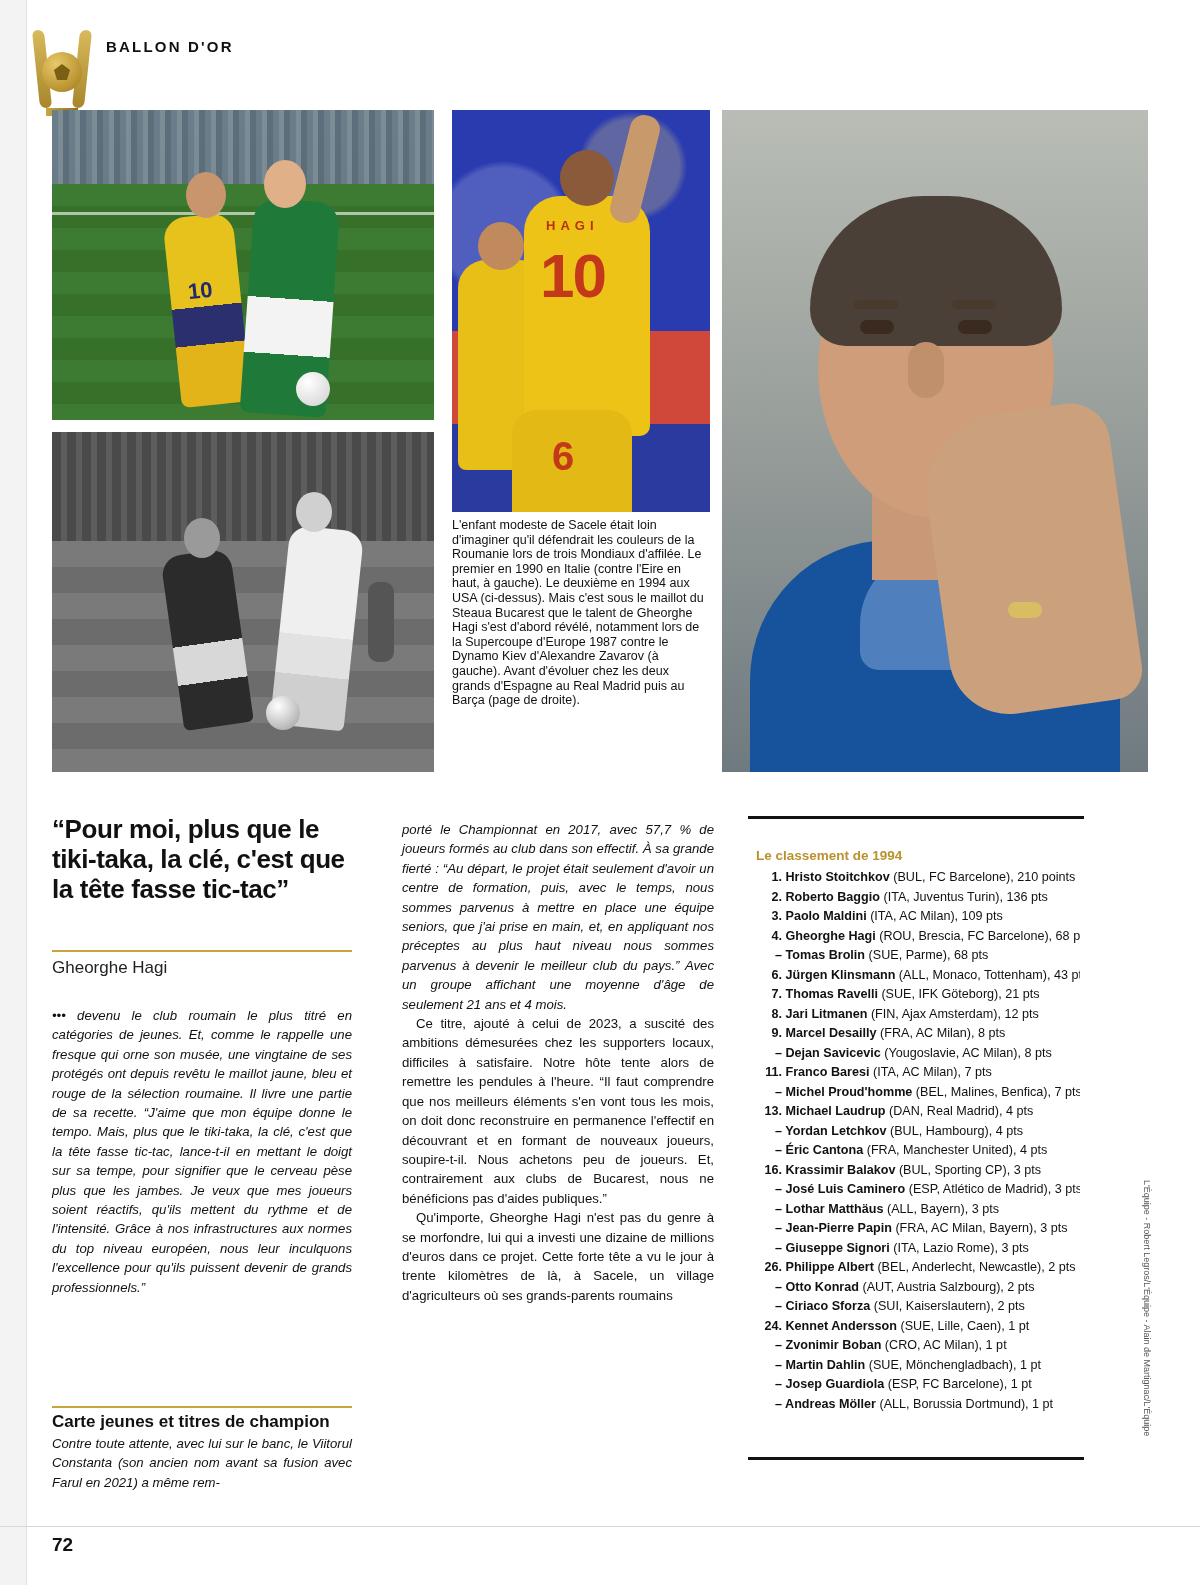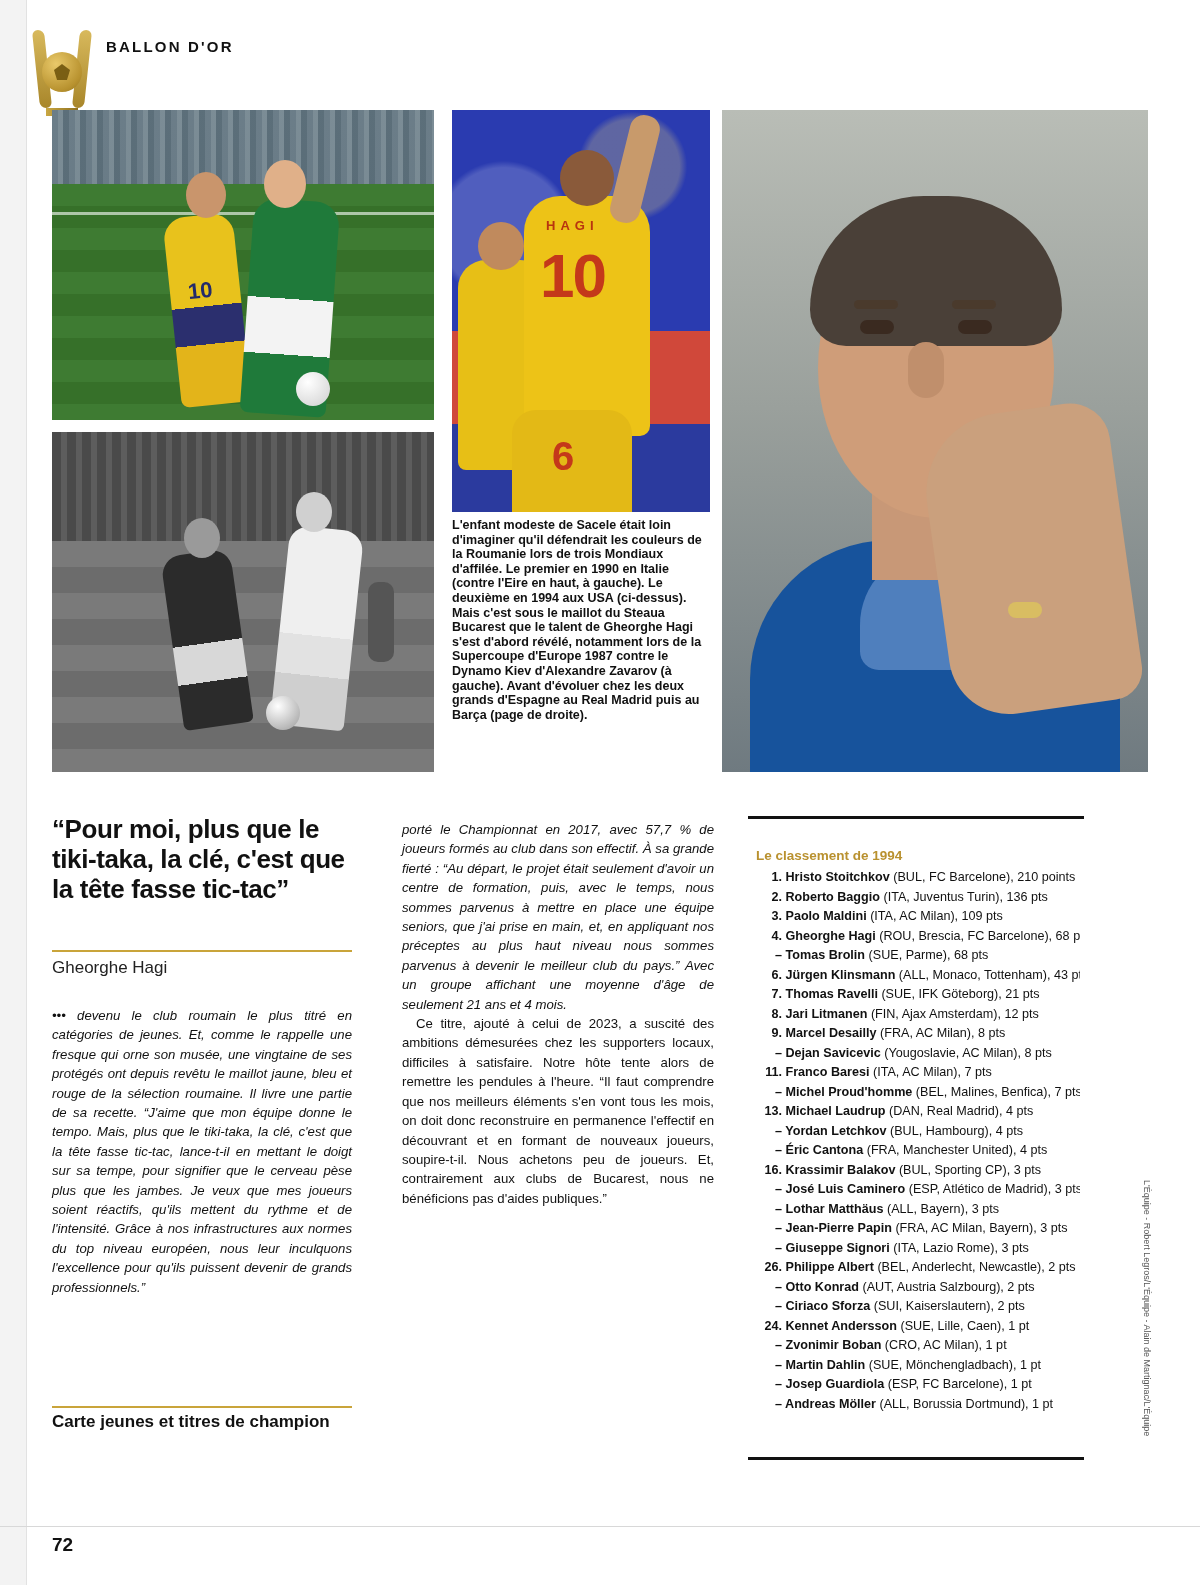--- a/index.html
+++ b/index.html
@@ -125,21 +125,21 @@
   .ph4 .eye.l{left:138px;} .ph4 .eye.r{left:236px;}
   .ph4 .brow{position:absolute;top:190px;width:44px;height:9px;border-radius:5px;background:#4a3a2c;}
   .ph4 .brow.l{left:132px;} .ph4 .brow.r{left:230px;}
   .ph4 .nose{position:absolute;left:186px;top:232px;width:36px;height:56px;border-radius:18px;background:#c08f6c;}
   .ph4 .hand{position:absolute;left:214px;top:300px;width:190px;height:300px;background:#caa07d;border-radius:80px 40px 30px 60px;transform:rotate(-8deg);}
   .ph4 .ring{position:absolute;left:286px;top:492px;width:34px;height:16px;border-radius:8px;background:#d9bd62;}
 
   
   .caption{
     position:absolute;left:452px;top:518px;width:254px;
-    font-size:12.5px;line-height:14.6px;font-weight:bold;color:#111;
+    font-size:12.5px;line-height:14.6px;font-weight:normal;color:#111;
   }
 
   
   .pullquote{
     position:absolute;left:52px;top:814px;width:300px;
     font-size:26px;line-height:30px;font-weight:bold;color:#111;letter-spacing:-0.4px;
   }
   .pull-underline{position:absolute;left:52px;top:950px;width:300px;height:2px;background:#c9a43a;}
   .byline{
     position:absolute;left:52px;top:958px;width:300px;
@@ -262,24 +262,28 @@
   <div class="pullquote">“Pour moi, plus que le tiki-taka, la clé, c'est que la tête fasse tic-tac”</div>
   <div class="pull-underline"></div>
   <div class="byline">Gheorghe Hagi</div>
 
   <div class="col col1">
     <p class="first">••• devenu le club roumain le plus titré en catégories de jeunes. Et, comme le rappelle une fresque qui orne son musée, une vingtaine de ses protégés ont depuis revêtu le maillot jaune, bleu et rouge de la sélection roumaine. Il livre une partie de sa recette. “J'aime que mon équipe donne le tempo. Mais, plus que le tiki-taka, la clé, c'est que la tête fasse tic-tac, lance-t-il en mettant le doigt sur sa tempe, pour signifier que le cerveau pèse plus que les jambes. Je veux que mes joueurs soient réactifs, qu'ils mettent du rythme et de l'intensité. Grâce à nos infrastructures aux normes du top niveau européen, nous leur inculquons l'excellence pour qu'ils puissent devenir de grands professionnels.”</p>
   </div>
 
   <div class="subhead-line"></div>
   <div class="subhead">Carte jeunes et titres de champion</div>
+  <div class="col col1b">
+    <p class="first">Contre toute attente, avec lui sur le banc, le Viitorul Constanta (son ancien nom avant sa fusion avec Farul en 2021) a même rem-</p>
+  </div>
 
   <div class="col col2">
     <p class="first">porté le Championnat en 2017, avec 57,7 % de joueurs formés au club dans son effectif. À sa grande fierté : “Au départ, le projet était seulement d'avoir un centre de formation, puis, avec le temps, nous sommes parvenus à mettre en place une équipe seniors, que j'ai prise en main, et, en appliquant nos préceptes au plus haut niveau nous sommes parvenus à devenir le meilleur club du pays.” Avec un groupe affichant une moyenne d'âge de seulement 21 ans et 4 mois.</p>
     <p>Ce titre, ajouté à celui de 2023, a suscité des ambitions démesurées chez les supporters locaux, difficiles à satisfaire. Notre hôte tente alors de remettre les pendules à l'heure. “Il faut comprendre que nos meilleurs éléments s'en vont tous les mois, on doit donc reconstruire en permanence l'effectif en découvrant et en formant de nouveaux joueurs, soupire-t-il. Nous achetons peu de joueurs. Et, contrairement aux clubs de Bucarest, nous ne bénéficions pas d'aides publiques.”</p>
+    <p>Qu'importe, Gheorghe Hagi n'est pas du genre à se morfondre, lui qui a investi une dizaine de millions d'euros dans ce projet. Cette forte tête a vu le jour à trente kilomètres de là, à Sacele, un village d'agriculteurs où ses grands-parents roumains</p>
   </div>
 
   <div class="rank-box"></div>
   <div class="rank-title">Le classement de 1994</div>
   <div class="rank-list" id="rank-list">
       <div class="rank-row"><span class="rank-pos">1.</span><span class="rank-name"> Hristo Stoitchkov</span><span class="rank-detail"> (BUL, FC Barcelone), 210 points</span></div>
       <div class="rank-row"><span class="rank-pos">2.</span><span class="rank-name"> Roberto Baggio</span><span class="rank-detail"> (ITA, Juventus Turin), 136 pts</span></div>
       <div class="rank-row"><span class="rank-pos">3.</span><span class="rank-name"> Paolo Maldini</span><span class="rank-detail"> (ITA, AC Milan), 109 pts</span></div>
       <div class="rank-row"><span class="rank-pos">4.</span><span class="rank-name"> Gheorghe Hagi</span><span class="rank-detail"> (ROU, Brescia, FC Barcelone), 68 pts</span></div>
       <div class="rank-row"><span class="rank-pos">–</span><span class="rank-name"> Tomas Brolin</span><span class="rank-detail"> (SUE, Parme), 68 pts</span></div>

